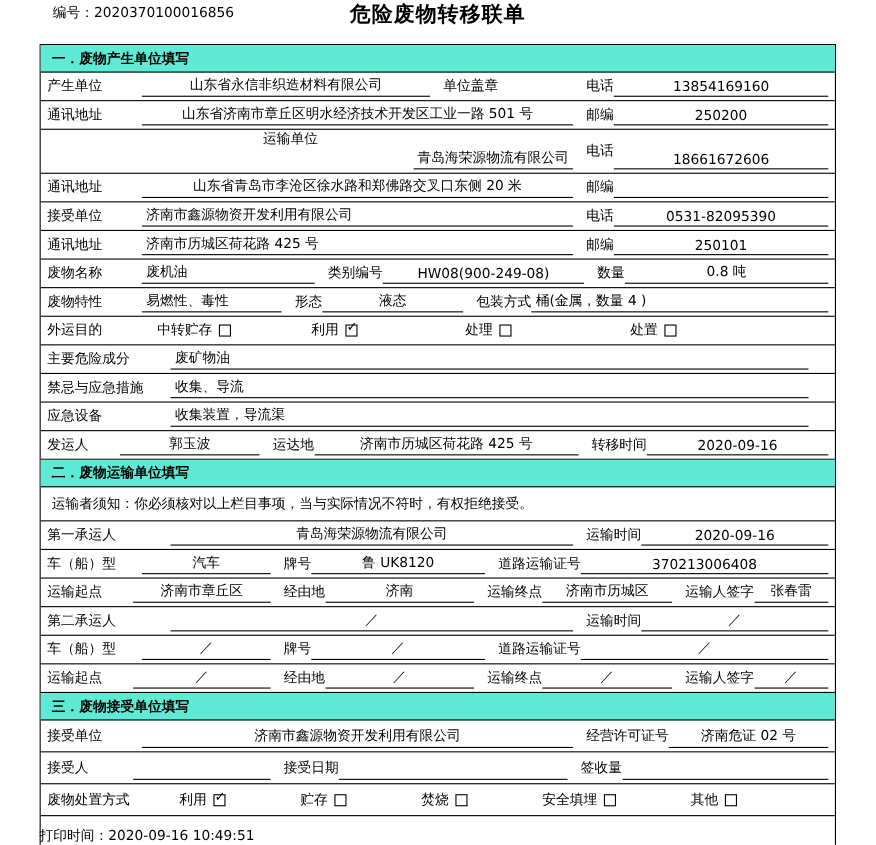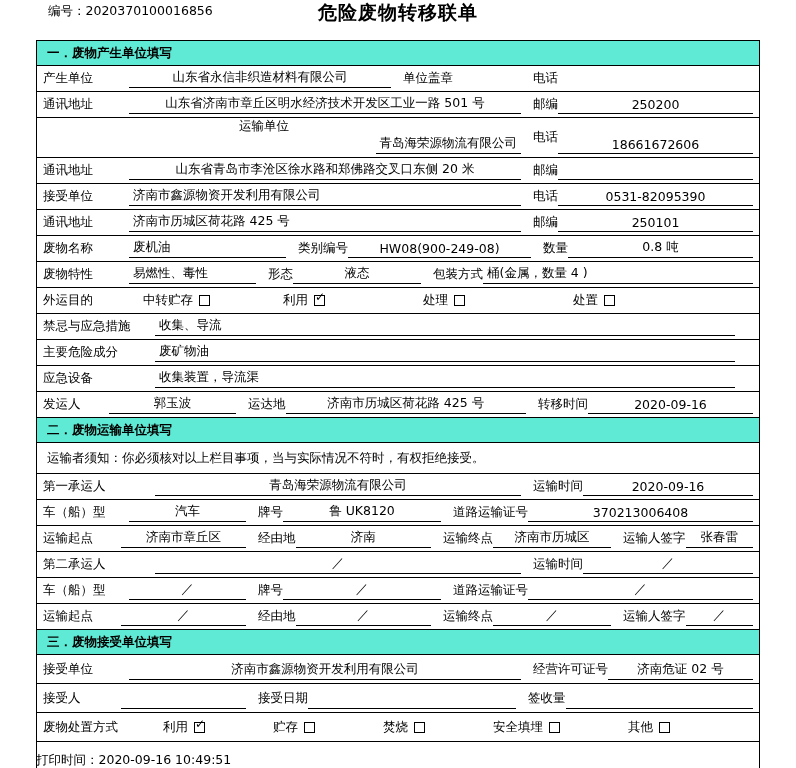--- a/index.html
+++ b/index.html
@@ -147,20 +147,21 @@
     <div class="row">
       <div class="cell" style="width:360px;">
         <span class="lbl w-name">产生单位</span>
         <span class="val center">山东省永信非织造材料有限公司</span>
       </div>
       <div class="cell" style="width:130px;">
         <span class="lbl">单位盖章</span>
       </div>
       <div class="cell" style="flex:1;">
         <span class="lbl">电话</span>
+        <span class="val center">13854169160</span>
       </div>
     </div>
 
     <div class="row">
       <div class="cell" style="width:490px;">
         <span class="lbl w-name">通讯地址</span>
         <span class="val center">山东省济南市章丘区明水经济技术开发区工业一路 501 号</span>
       </div>
       <div class="cell" style="flex:1;">
         <span class="lbl">邮编</span>
@@ -267,30 +268,30 @@
       <div class="cell" style="flex:1;">
         <span class="opt">
           <span>处置</span>
           <span class="chk"></span>
         </span>
       </div>
     </div>
 
     <div class="row">
       <div class="cell" style="flex:1;">
+        <span class="lbl" style="width:112px;">主要危险成分</span>
+        <span class="val" style="max-width:580px;">废矿物油</span>
+        <span style="width:18px;"></span>
+      </div>
+    </div>
+
+    <div class="row">
+      <div class="cell" style="flex:1;">
         <span class="lbl" style="width:112px;">禁忌与应急措施</span>
         <span class="val" style="max-width:580px;">收集、导流</span>
-        <span style="width:18px;"></span>
-      </div>
-    </div>
-
-    <div class="row">
-      <div class="cell" style="flex:1;">
-        <span class="lbl" style="width:112px;">主要危险成分</span>
-        <span class="val" style="max-width:580px;">废矿物油</span>
         <span style="width:18px;"></span>
       </div>
     </div>
 
     <div class="row">
       <div class="cell" style="flex:1;">
         <span class="lbl" style="width:112px;">应急设备</span>
         <span class="val" style="max-width:580px;">收集装置，导流渠</span>
         <span style="width:18px;"></span>
       </div>

